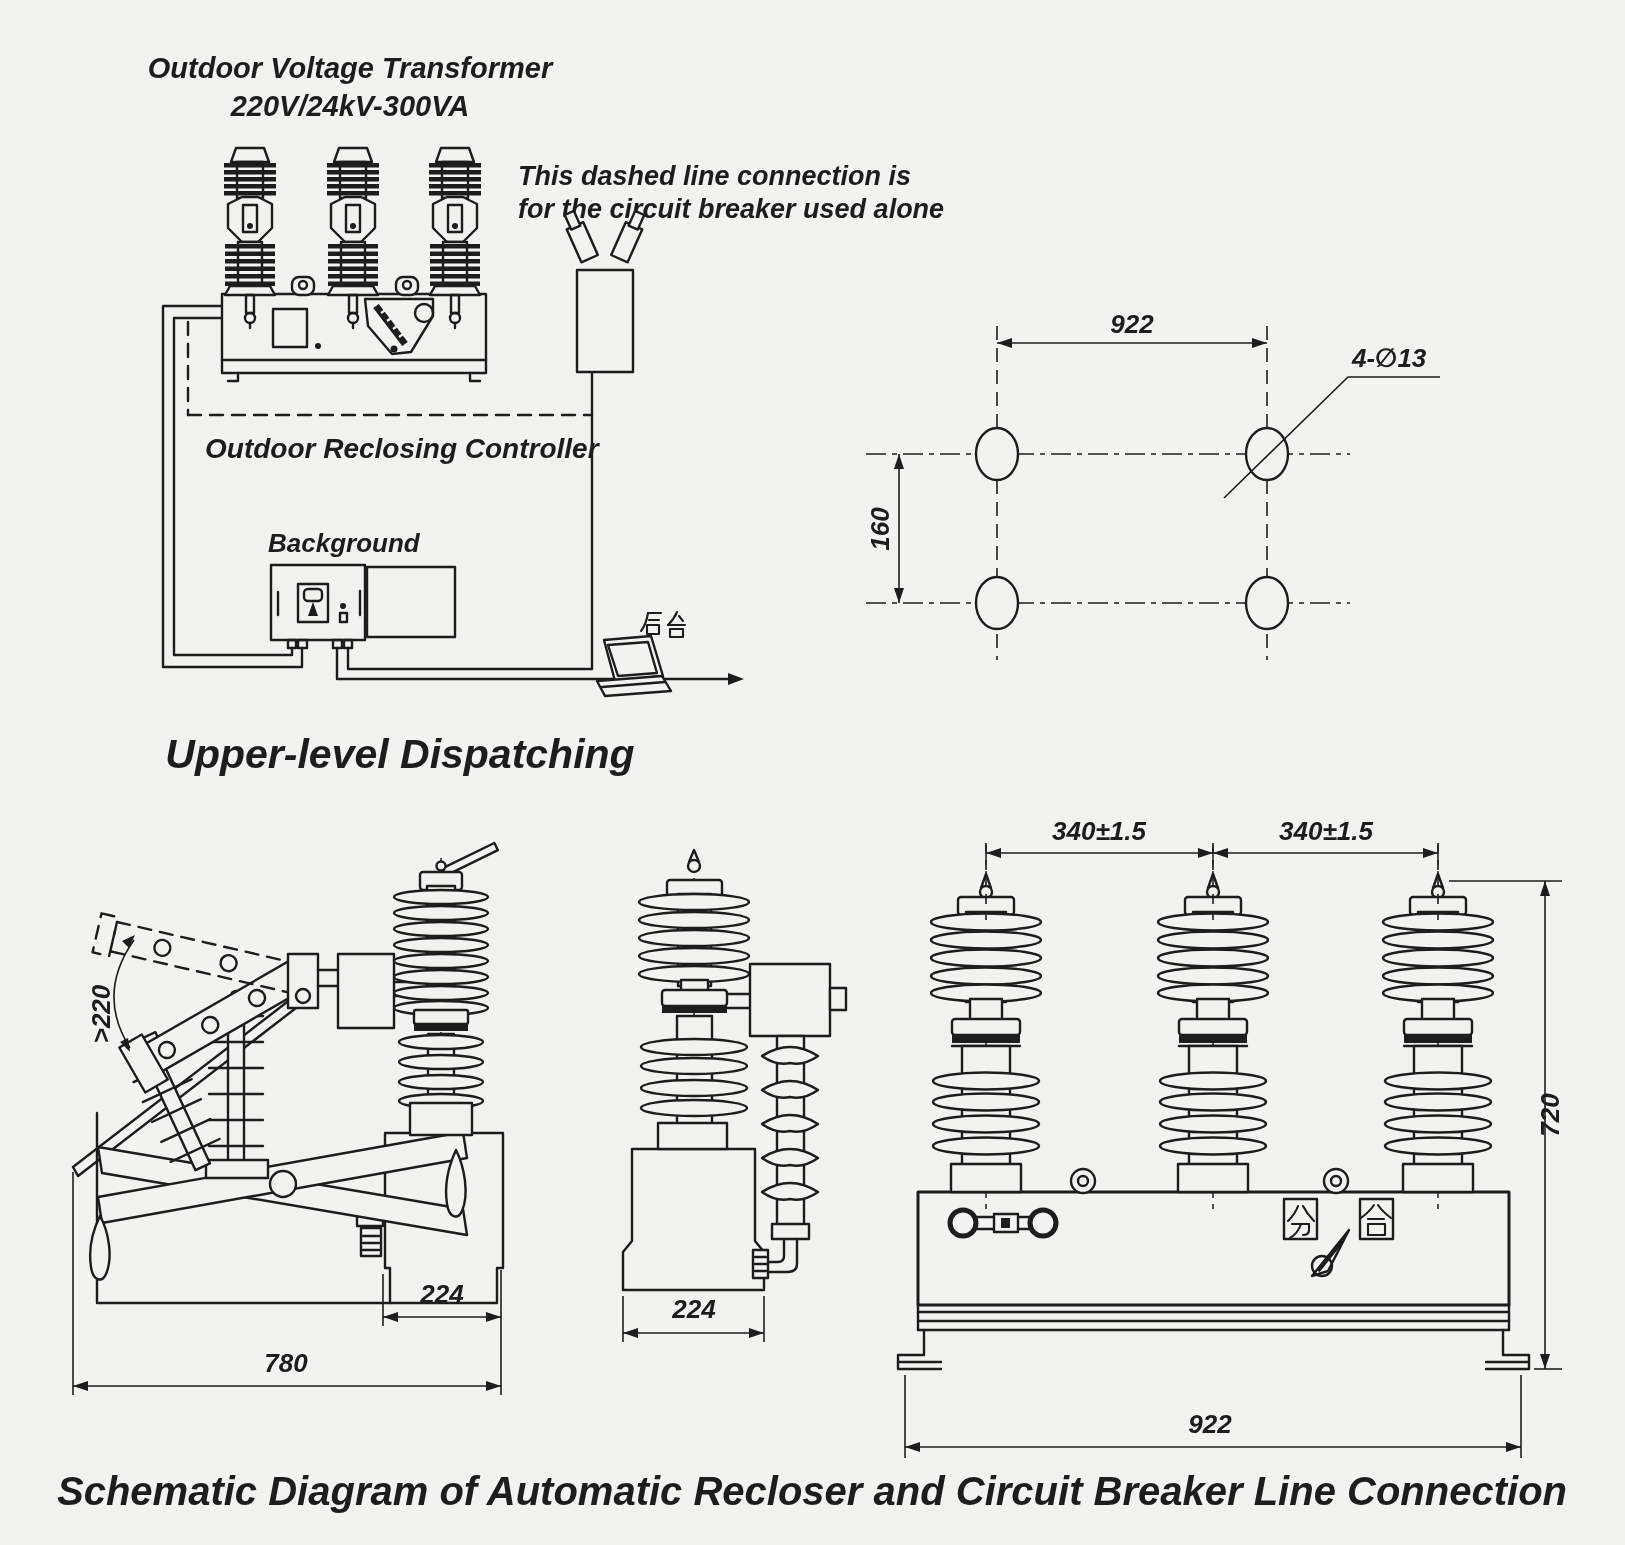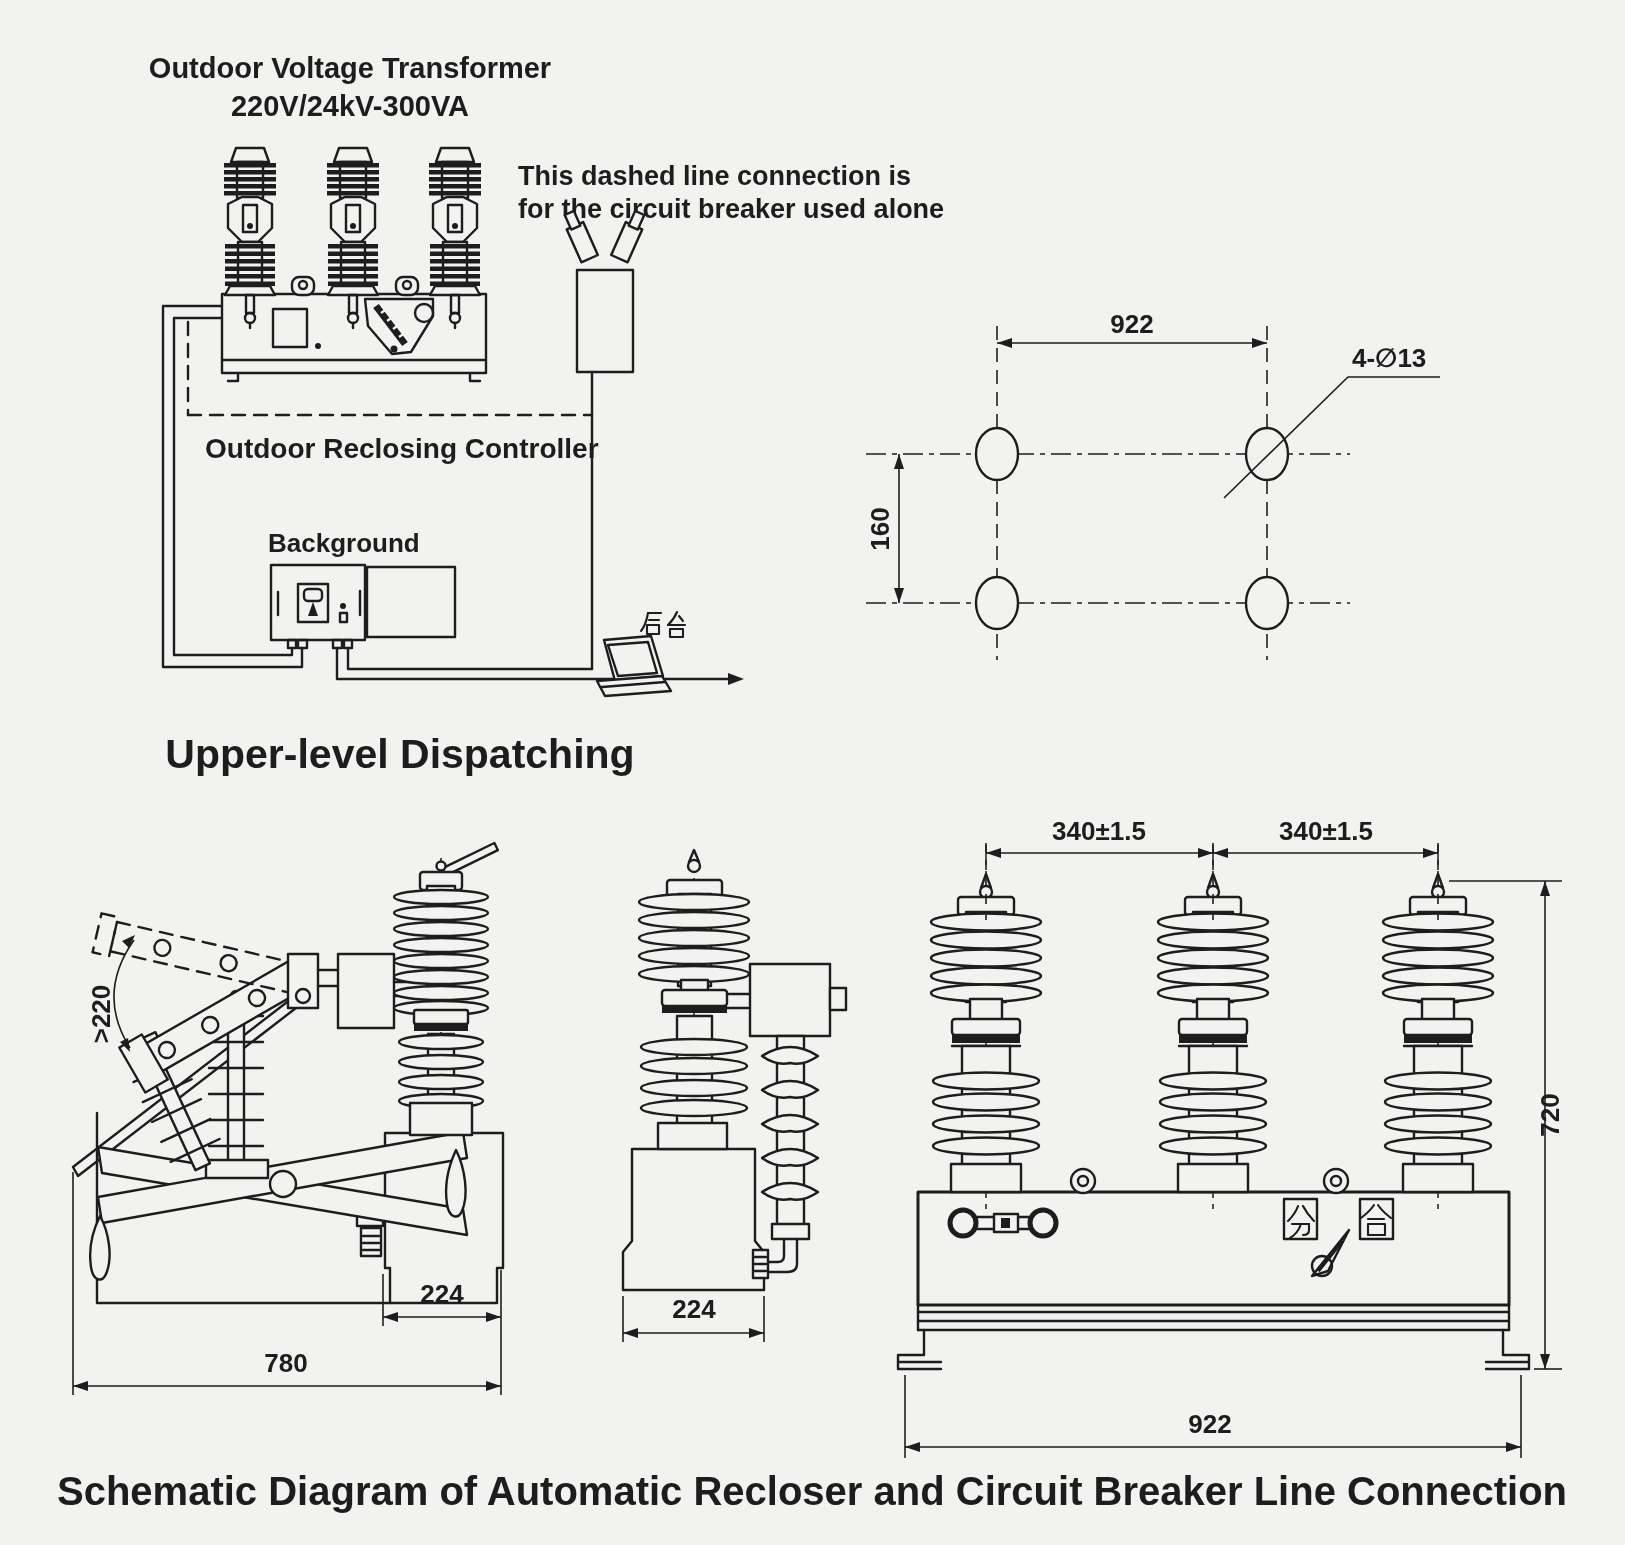--- a/index.html
+++ b/index.html
@@ -1,17 +1,17 @@
 <!DOCTYPE html>
 <html><head>
 <meta charset="utf-8">
 <style>
   html,body{margin:0;padding:0;background:#ededeb;}
   .stage{width:1625px;height:1545px;background:#f2f2f0;position:relative;margin:0 auto;
-         font-family:"Liberation Sans","DejaVu Sans",sans-serif;}
+         font-family:"Liberation Sans","DejaVu Sans",sans-serif;font-style:italic;}
   svg{display:block;}
   
   .ln{fill:none;stroke:#1d1d1d;stroke-width:2.4;stroke-linecap:round;stroke-linejoin:round;}
   .hv{fill:none;stroke:#1d1d1d;stroke-width:3;stroke-linecap:round;stroke-linejoin:round;}
   .bgf{fill:#f2f2f0;}
   .ink{fill:#1d1d1d;stroke:none;}
   .thin{fill:none;stroke:#1d1d1d;stroke-width:1.6;}
   .dash{stroke-dasharray:13 9;}
   .dashthin{stroke-dasharray:10 7;}
   .cl{fill:none;stroke:#1d1d1d;stroke-width:1.5;stroke-dasharray:20 6 5 6;}

